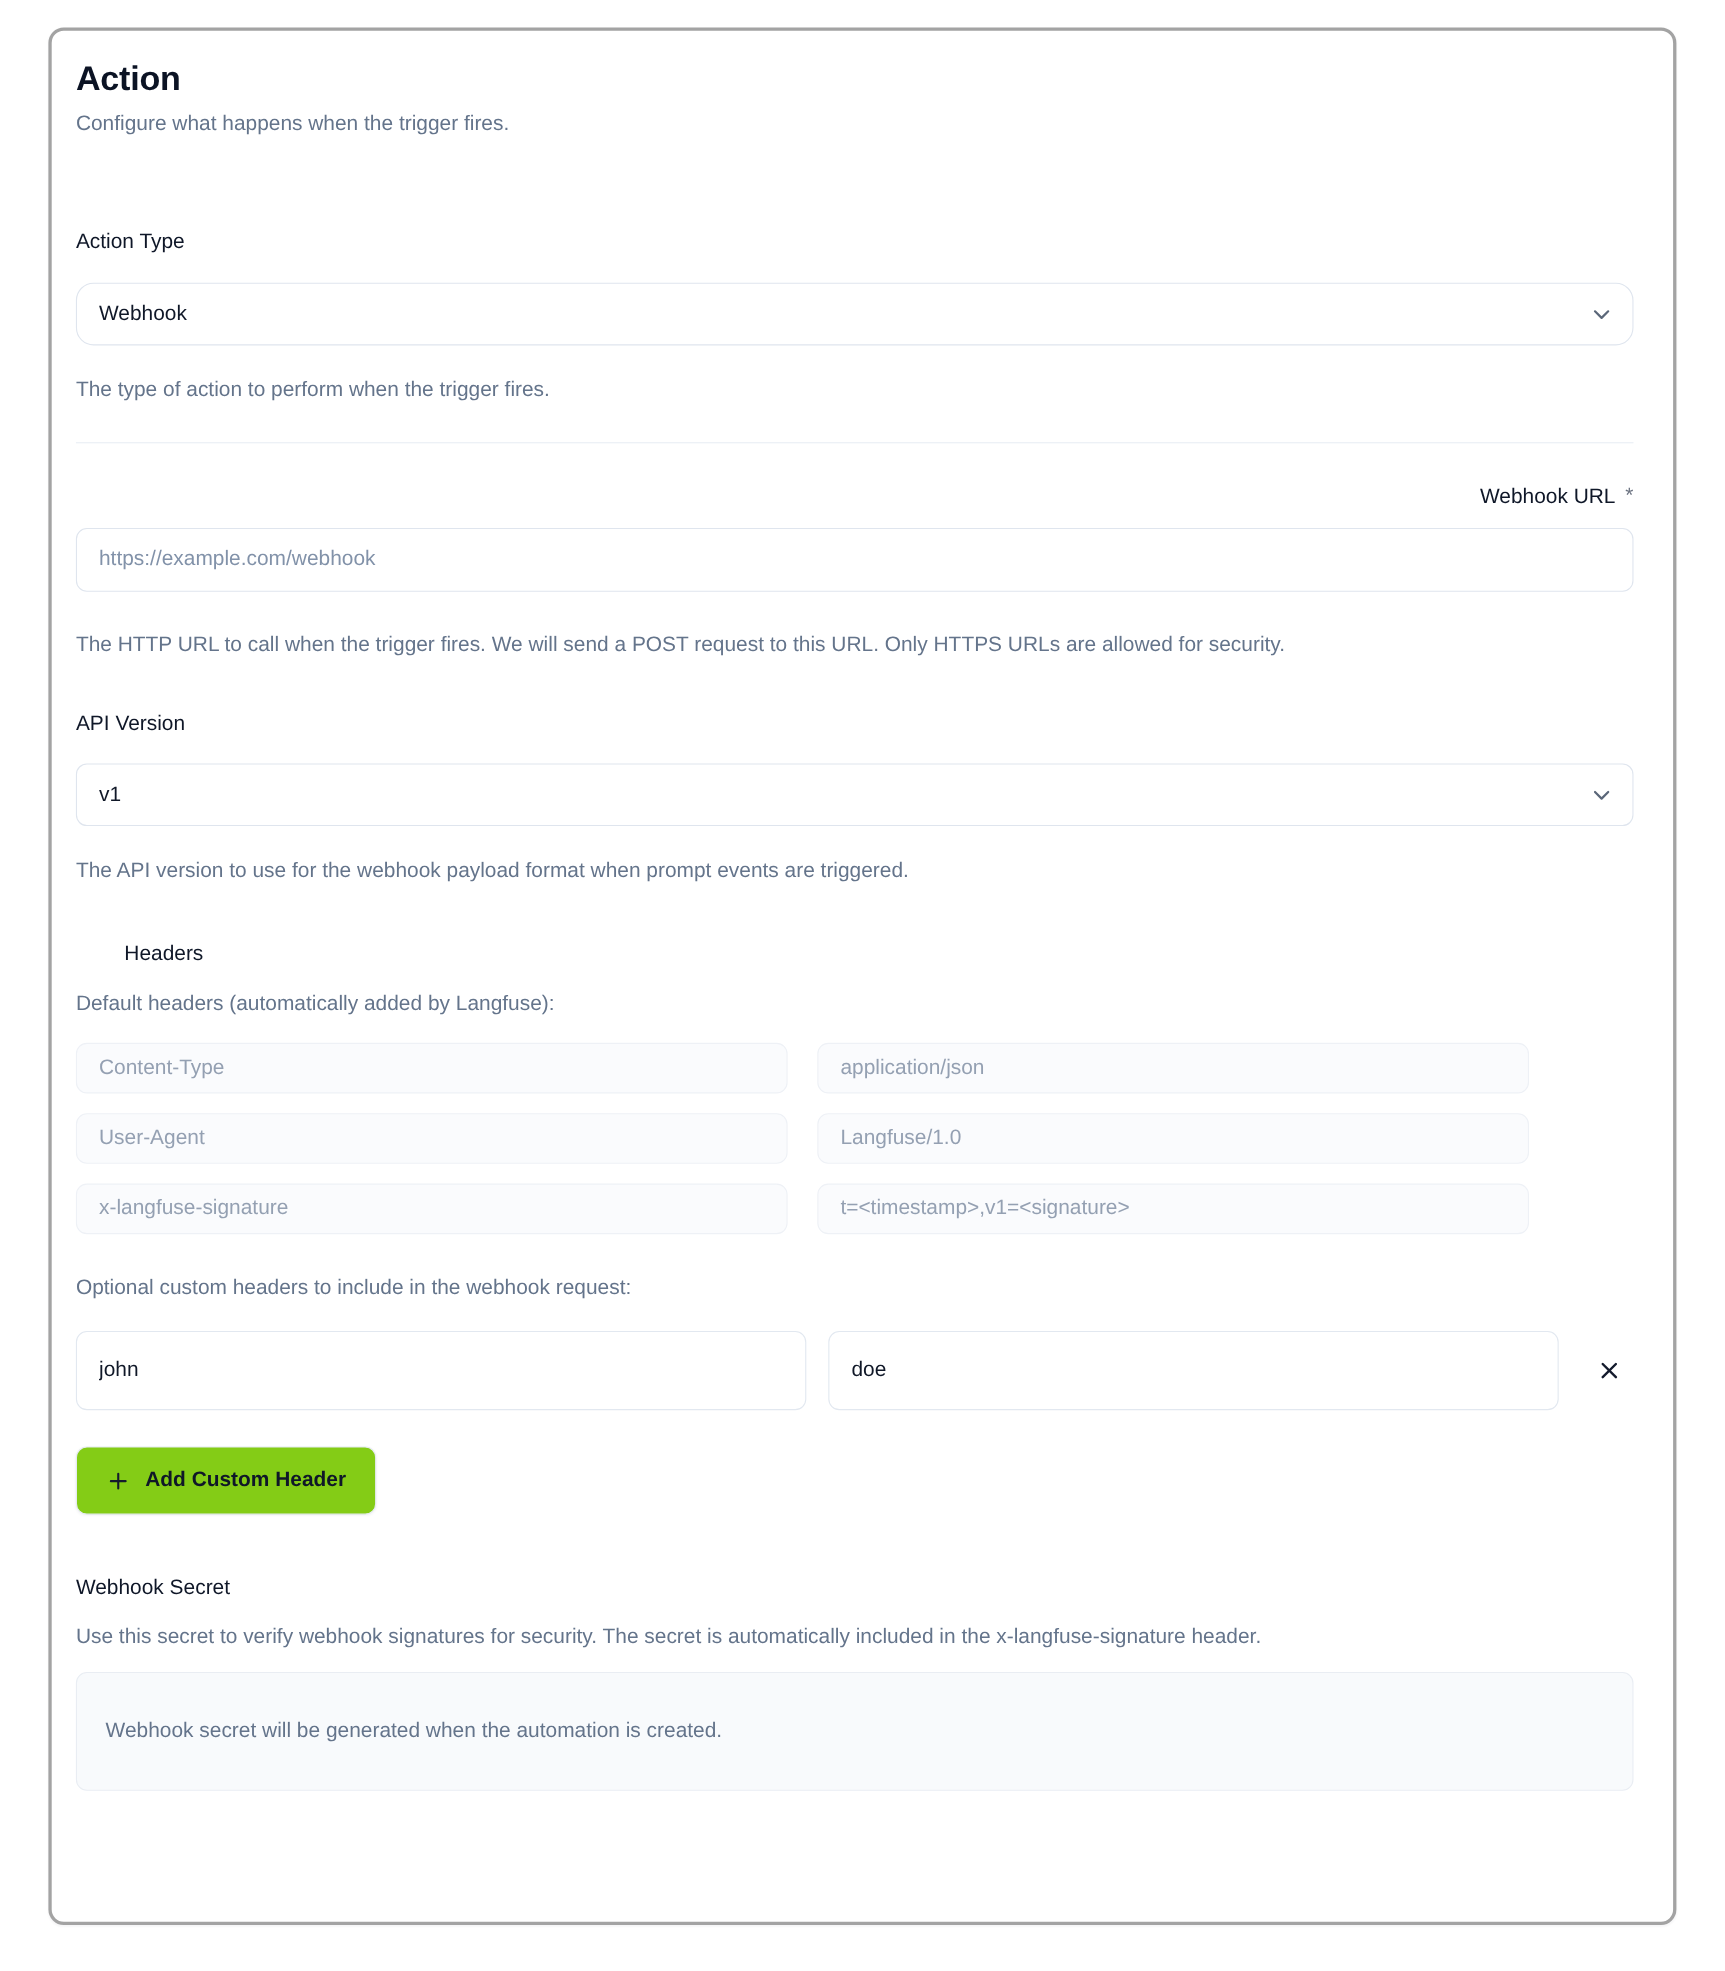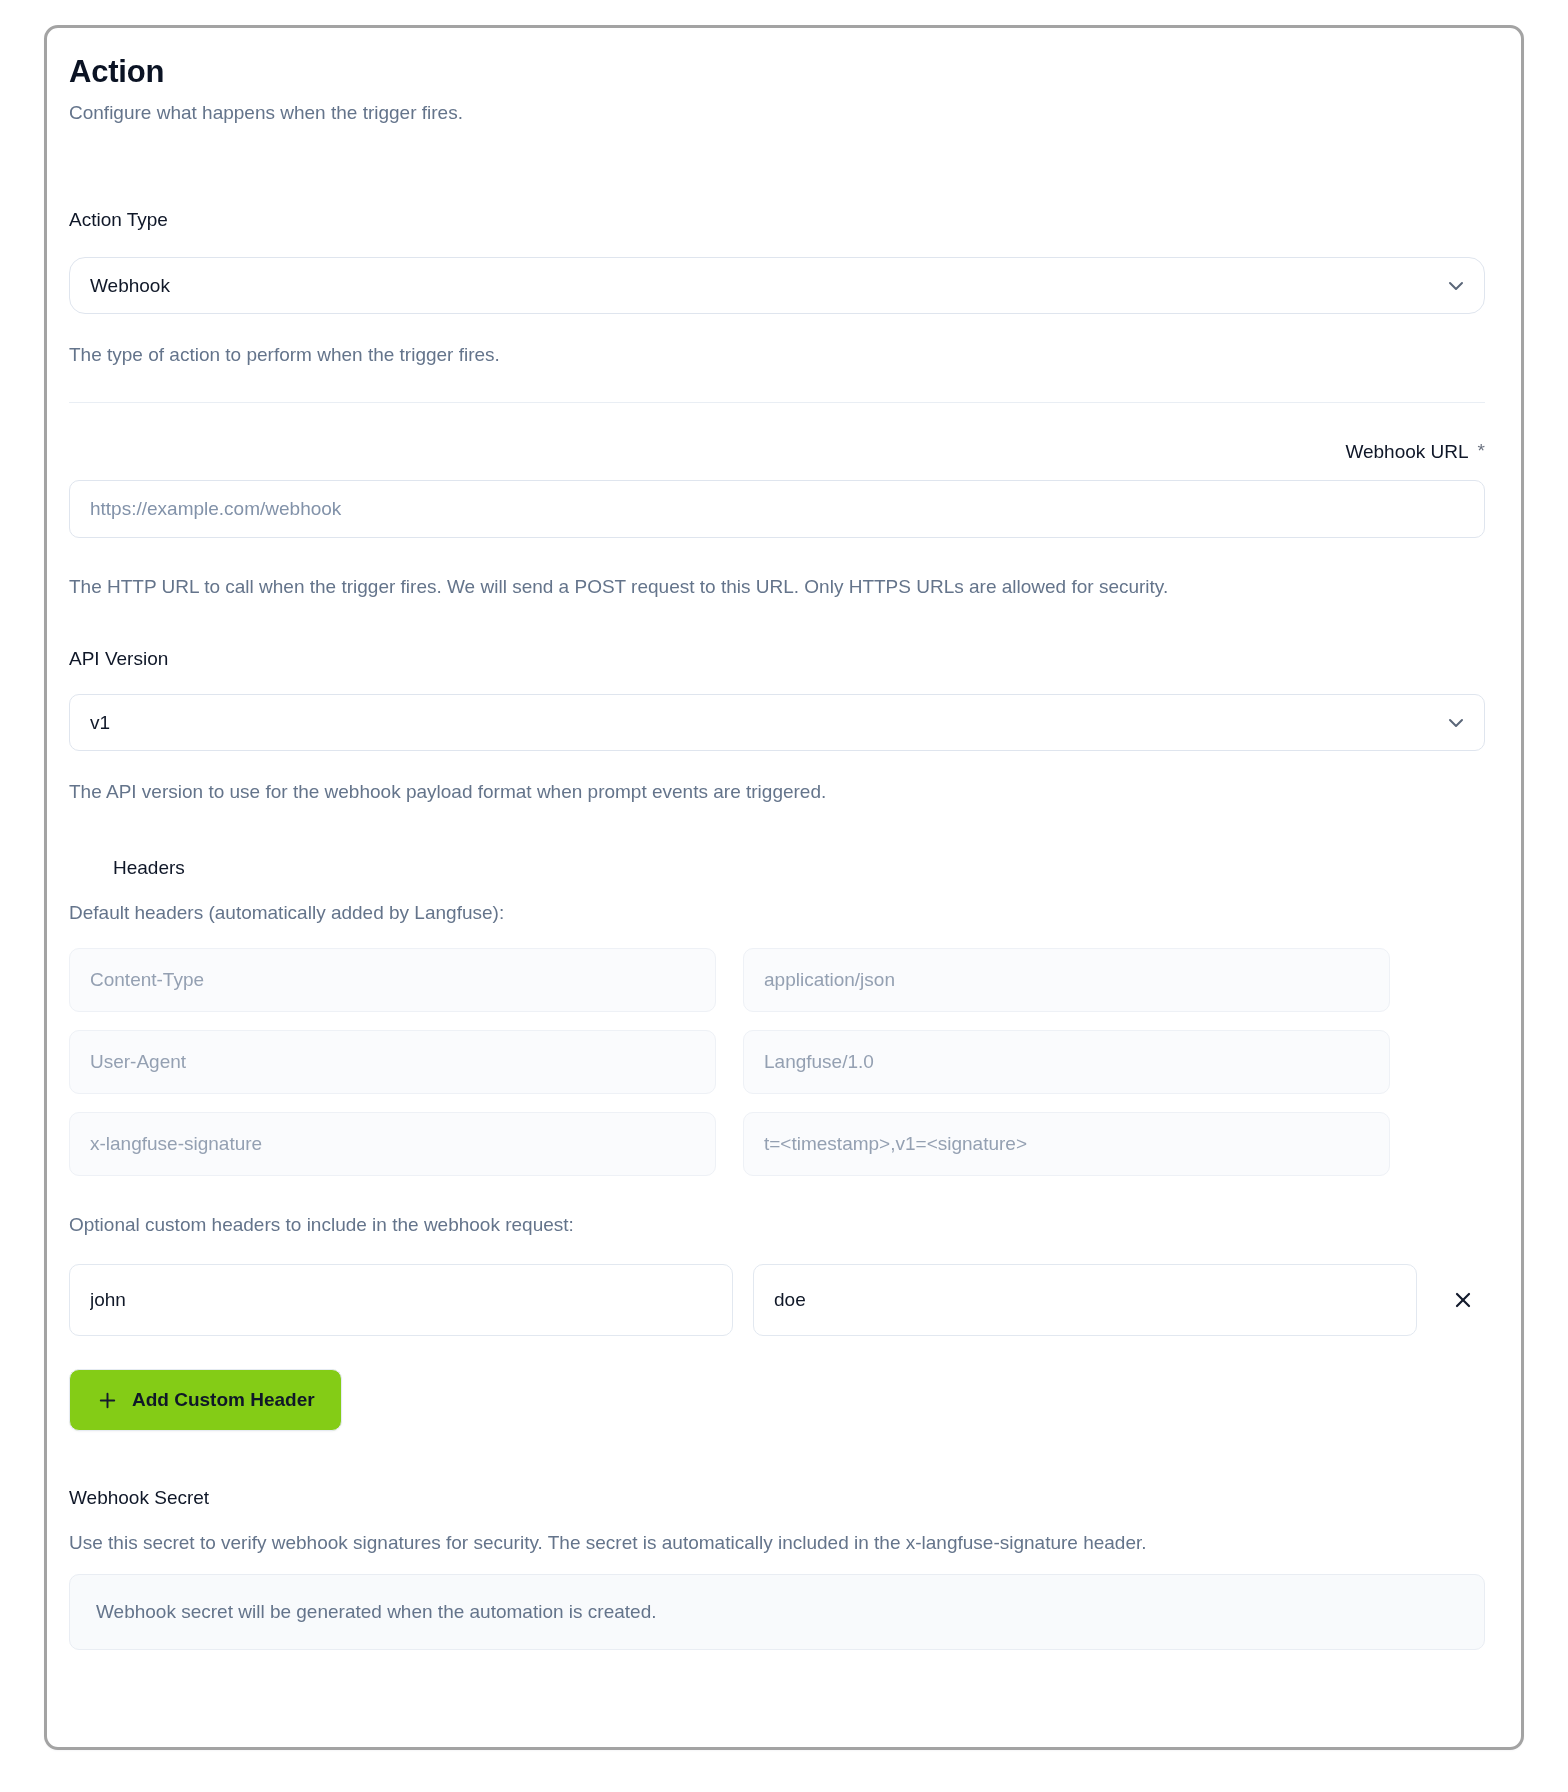--- a/index.html
+++ b/index.html
@@ -43,21 +43,21 @@
   .text-input {
     width:100%; height:58px;
     border:1px solid #dfe5ee; border-radius:10px;
     padding:0 20px; font-size:19px; color:#101828; background:#fff;
   }
   .text-input::placeholder { color:#8292a9; opacity:1; }
 
   .defaults { margin-top:22px; width:calc(100% - 95px); display:flex; flex-direction:column; gap:18px; }
   .defaults .row { display:flex; gap:27px; }
   .defaults input {
-    flex:1; height:64px;
+    flex:1; height:46px;
     background:#fafbfd; border:1px solid #eef1f6; border-radius:10px;
     padding:17px 20px; font-size:19px; color:#94a0b2;
   }
 
   .custom-row { margin-top:26px; display:flex; align-items:center; gap:20px; }
   .custom-row .text-input { height:72px; flex:1; border-color:#e2e8f0; }
   .remove-btn {
     flex:0 0 44px; width:44px; height:44px; margin-left:4px;
     display:flex; align-items:center; justify-content:center;
     background:transparent; border:none; border-radius:8px; cursor:pointer;
@@ -68,21 +68,21 @@
     display:inline-flex; align-items:center; gap:13px;
     padding:0 26px;
     background:#84cc16; border:1px solid #e6ebf2; border-radius:10px;
     font-family:inherit; font-size:19px; font-weight:600; color:#0f1728;
     cursor:pointer; box-shadow:0 1px 2px rgba(16,24,40,.04);
   }
 
   .divider { height:1px; background:#e9eef4; margin-top:34px; }
 
   .secret-box {
-    margin-top:12px; height:76px;
+    margin-top:12px; height:108px;
     display:flex; align-items:center;
     padding:0 26px;
     background:#f8fafc; border:1px solid #e9edf3; border-radius:10px;
     font-size:19px; color:#64748b;
   }
 
   .mt-label1 { margin-top:81px; }
   .mt-select { margin-top:24px;border-radius:16px; }
   .mt-help1 { margin-top:28px; }
   .mt-label2 { margin-top:36px;justify-content:flex-end; }

